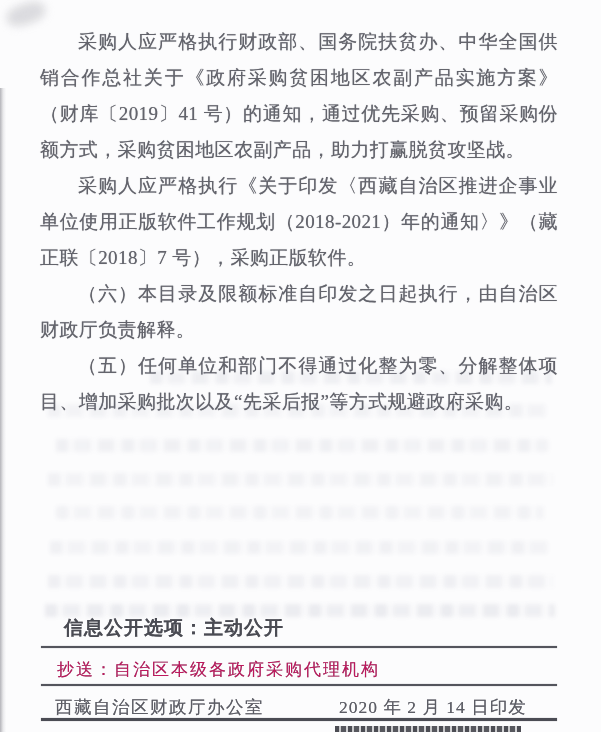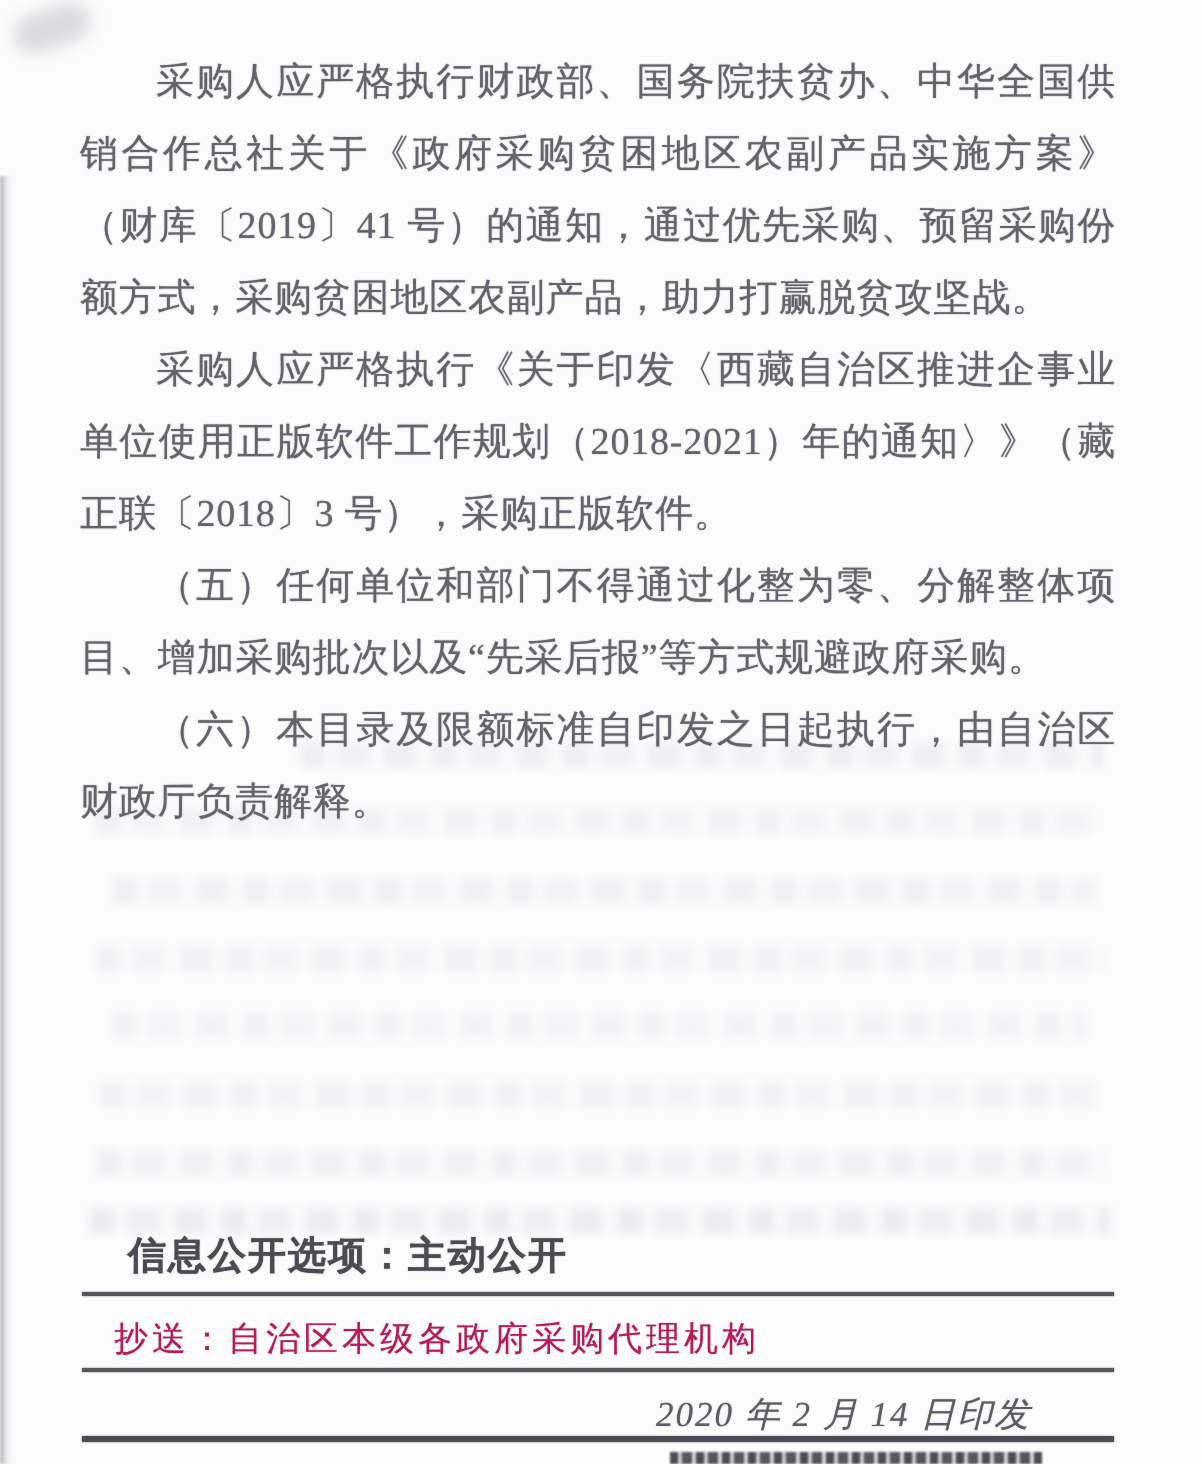--- a/index.html
+++ b/index.html
@@ -73,24 +73,23 @@
     font-size:17px;color:#be185d;letter-spacing:2px;
     text-shadow:0 0 0.6px rgba(92,93,101,0.7);
   }
   .issuer-row{position:absolute;left:0;top:695px;width:601px;height:22px;}
   .issuer{
     position:absolute;left:55px;top:0;
     font-size:17.5px;color:#5c5d65;letter-spacing:1.5px;
     text-shadow:0 0 0.6px rgba(92,93,101,0.7);
   }
   .print-date{
-    position:absolute;left:328px;top:0;
+    position:absolute;left:339px;top:0;
     font-size:17.5px;color:#5c5d65;letter-spacing:1px;
     text-shadow:0 0 0.6px rgba(92,93,101,0.7);
-    font-style:italic;
   }
   .tiny-print{
     position:absolute;left:335px;top:726px;width:186px;height:6px;
     background:repeating-linear-gradient(90deg,
       rgba(45,46,54,0.85) 0 4px,
       rgba(45,46,54,0.25) 4px 6px,
       rgba(45,46,54,0.8) 6px 11px,
       rgba(45,46,54,0.2) 11px 13px);
     filter:blur(0.4px);
   }
@@ -98,40 +97,41 @@
 </head>
 <body>
 
 <div class="page">
 
   <div class="corner-smudge"></div>
   <div class="edge-shadow-left"></div>
 
   <div class="body-text">
     <p>采购人应严格执行财政部、国务院扶贫办、中华全国供销合作总社关于《政府采购贫困地区农副产品实施方案》（财库〔2019〕41 号）的通知，通过优先采购、预留采购份额方式，采购贫困地区农副产品，助力打赢脱贫攻坚战。</p>
-    <p>采购人应严格执行《关于印发〈西藏自治区推进企事业单位使用正版软件工作规划（2018-2021）年的通知〉》（藏正联〔2018〕3 号），采购正版软件。</p>
+    <p>采购人应严格执行《关于印发〈西藏自治区推进企事业单位使用正版软件工作规划（2018-2021）年的通知〉》（藏正联〔2018〕7 号），采购正版软件。</p>
+    <p>（六）本目录及限额标准自印发之日起执行，由自治区财政厅负责解释。</p>
     <p>（五）任何单位和部门不得通过化整为零、分解整体项目、增加采购批次以及“先采后报”等方式规避政府采购。</p>
-    <p>（六）本目录及限额标准自印发之日起执行，由自治区财政厅负责解释。</p>
   </div>
 
   <div class="bleed b1"></div>
   <div class="bleed b2"></div>
   <div class="bleed b3"></div>
   <div class="bleed b4"></div>
   <div class="bleed b5"></div>
   <div class="bleed b6"></div>
   <div class="bleed b7"></div>
   <div class="bleed b8"></div>
 
   <div class="disclosure">信息公开选项：主动公开</div>
   <div class="rule rule1"></div>
 
   <div class="cc-line">抄送：自治区本级各政府采购代理机构</div>
   <div class="rule rule2"></div>
 
   <div class="issuer-row">
+    <span class="issuer">西藏自治区财政厅办公室</span>
     <span class="print-date">2020 年 2 月 14 日印发</span>
   </div>
   <div class="rule rule3"></div>
 
   <div class="tiny-print"></div>
 
 </div>
 
 </body></html>

